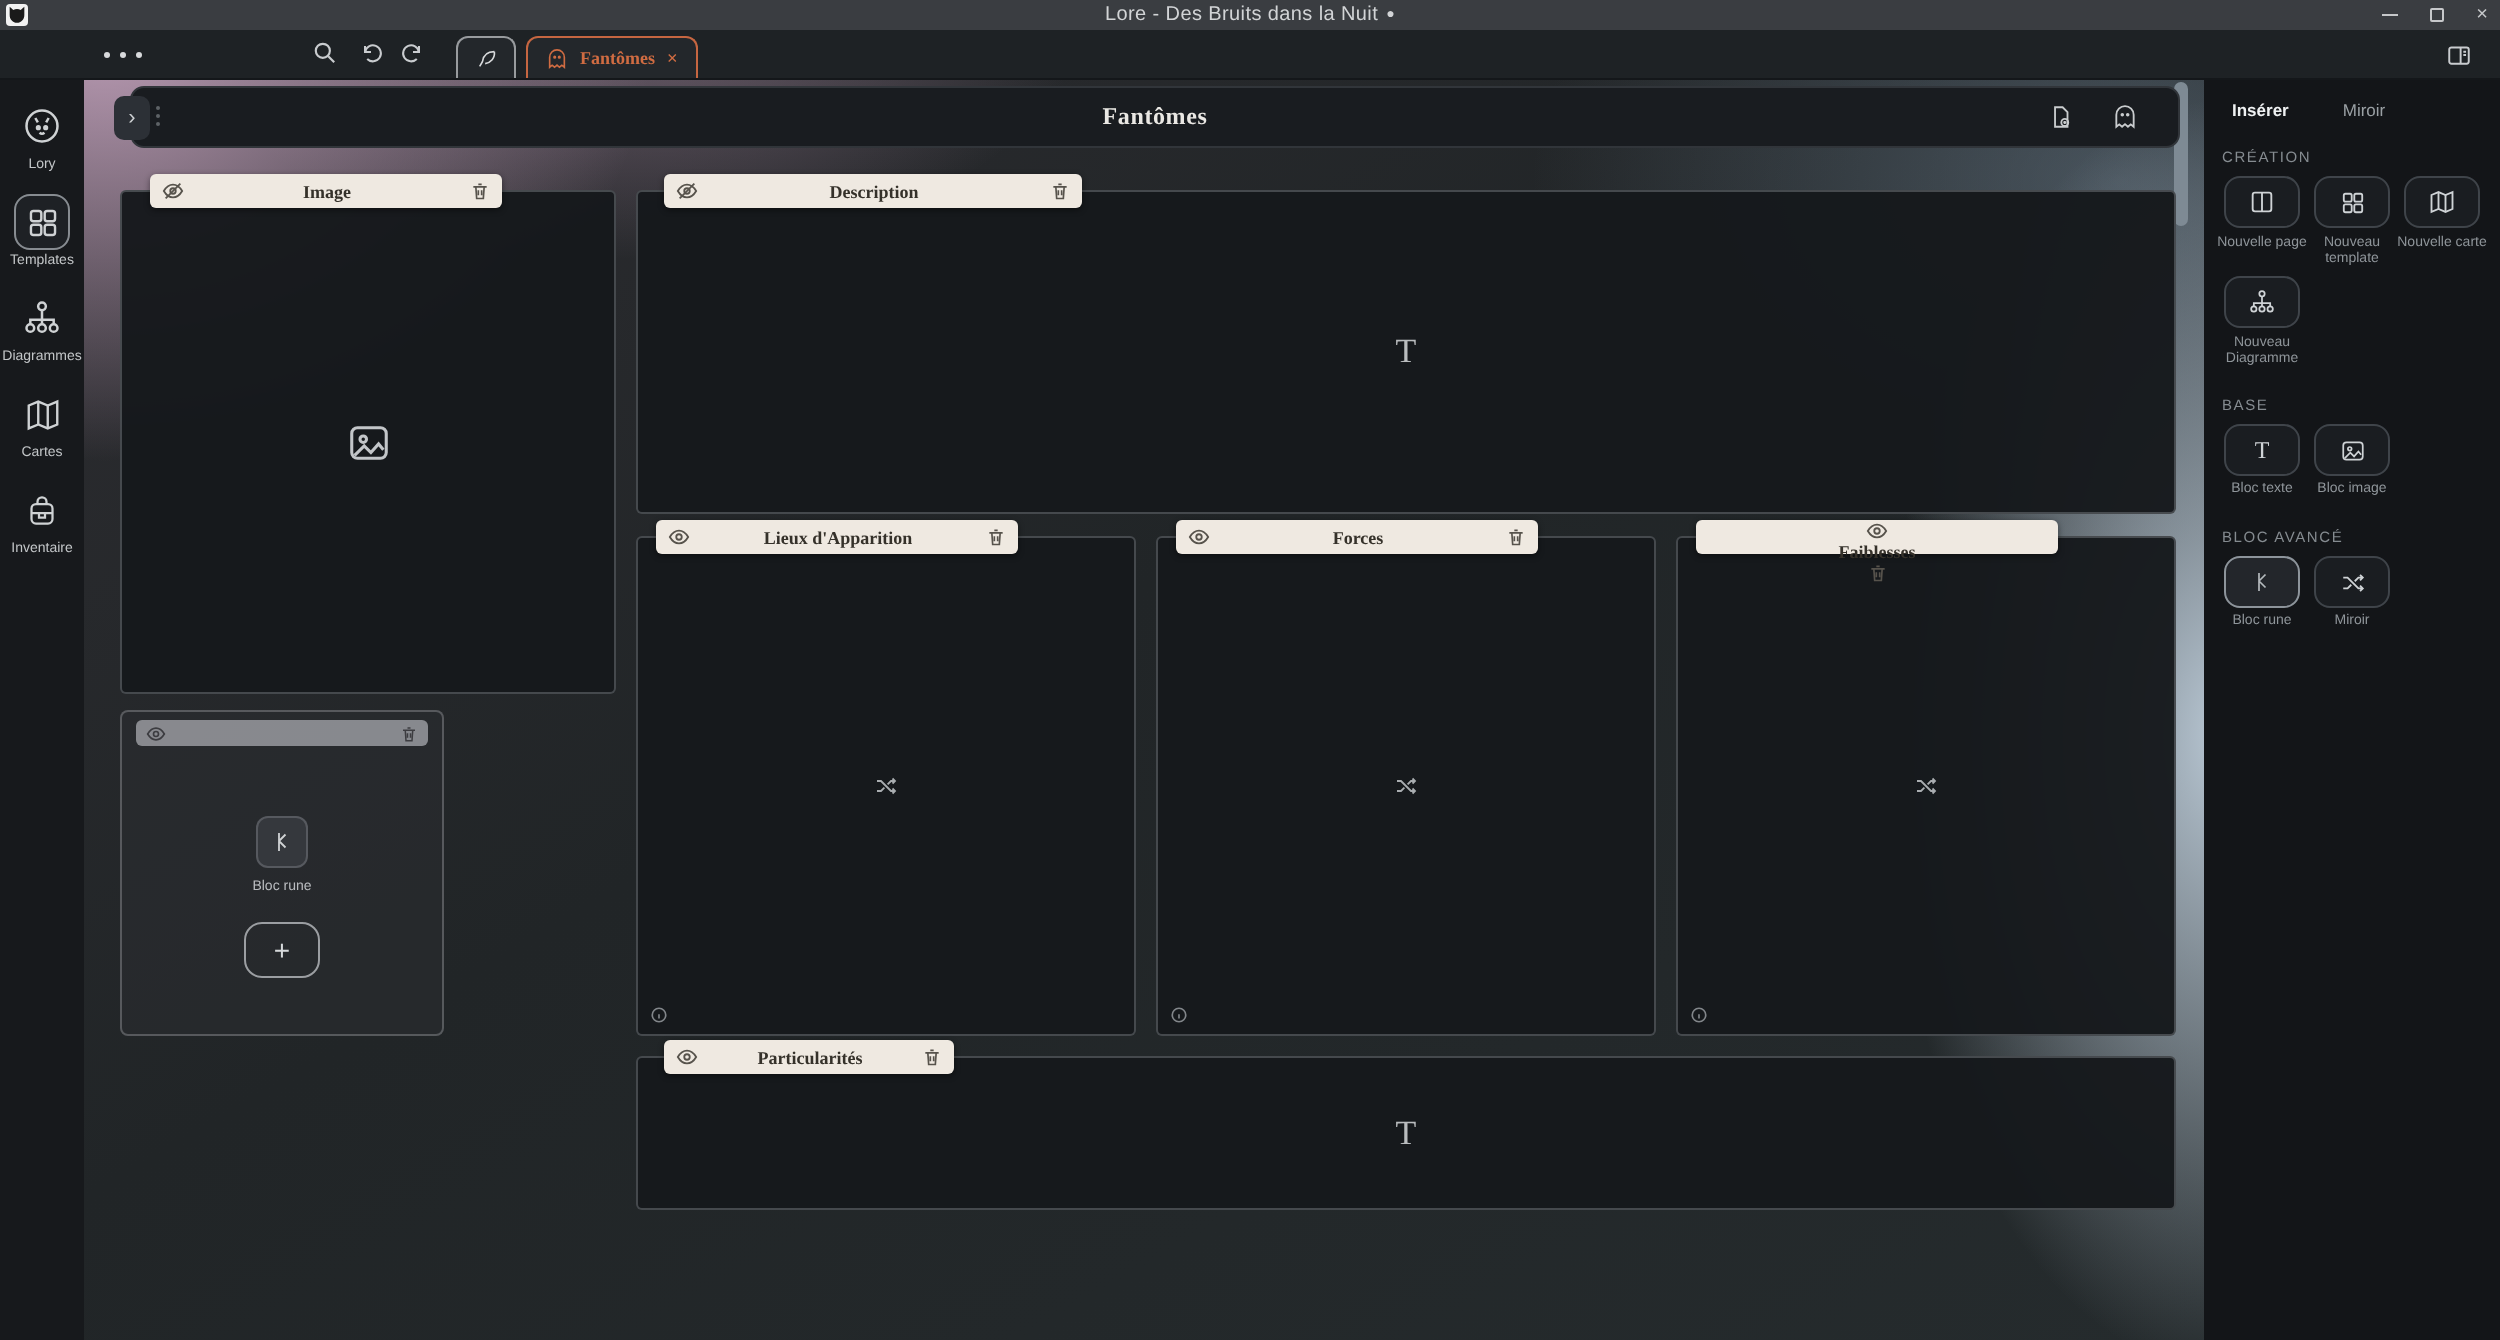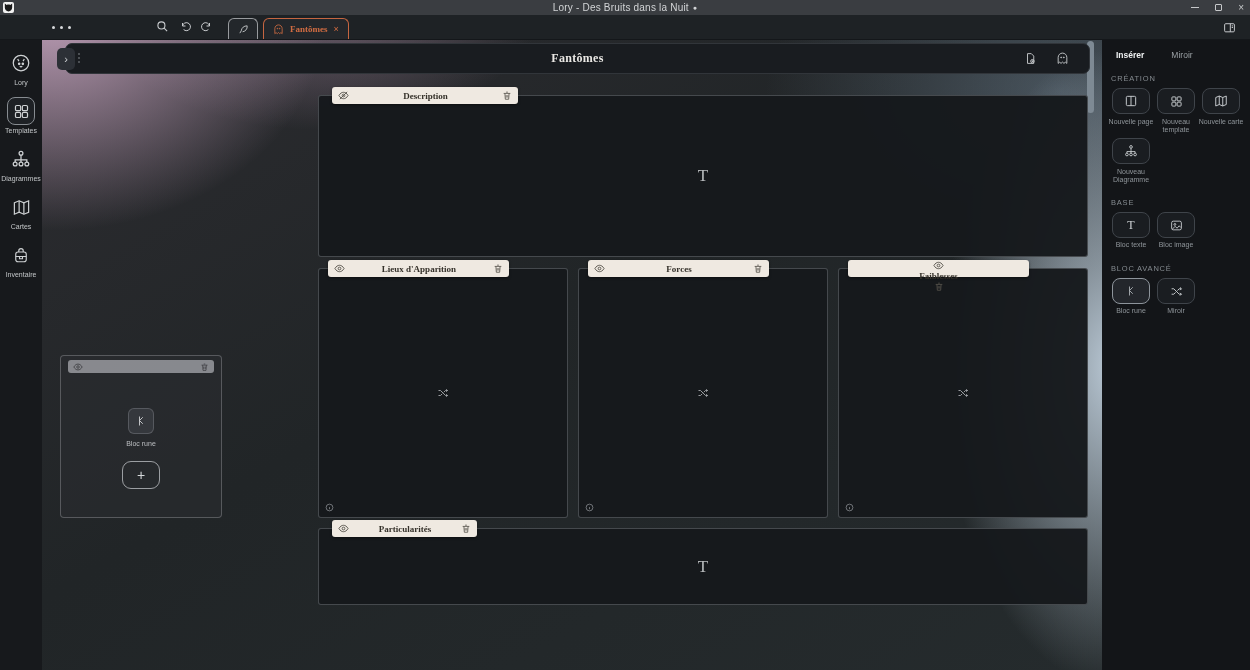--- a/index.html
+++ b/index.html
@@ -91,21 +91,21 @@
 <body>
 
 <div class="app">
 
   <div class="titlebar">
     <div class="app-logo">
       <svg viewBox="0 0 24 24">
           <path d="M4 3l4 3.5c2.3-1.4 5.7-1.4 8 0L20 3v9c0 5-3.6 8.5-8 8.5S4 17 4 12z" fill="#1a1a1a"></path>
         </svg>
     </div>
-    <div class="tb-title"><span>Lory - Des Bruits dans la Nuit</span><span class="tb-dot">●</span></div>
+    <div class="tb-title"><span>Lore - Des Bruits dans la Nuit</span><span class="tb-dot">●</span></div>
     <div class="win-controls">
       <div class="win-min"></div>
       <div class="win-max"></div>
       <div class="win-close">×</div>
     </div>
   </div>
 
   <div class="toolbar">
     <div class="dots3">
         <i></i>
@@ -239,23 +239,49 @@
           <span>
             <svg width="13" height="13" viewBox="0 0 24 24" fill="none" stroke="currentColor" stroke-width="1.7">
                 <path d="M12 2C7.6 2 4 5.6 4 10v11l2.7-2.2L9.3 21l2.7-2.4L14.7 21l2.6-2.2L20 21V10c0-4.4-3.6-8-8-8z"></path>
                 <circle cx="9.5" cy="10" r=".8" fill="currentColor"></circle>
                 <circle cx="14.5" cy="10" r=".8" fill="currentColor"></circle>
               </svg>
           </span>
         </div>
       </div>
 
+      <div class="block" style="left:18px; top:55px; width:248px; height:252px;">
+        <div class="chip" style="left:14px; width:176px;">
+          <span class="ic">
+            <svg width="11" height="11" viewBox="0 0 24 24" fill="none" stroke="currentColor" stroke-width="2">
+                <path d="M2 12c2.8-4.7 6.2-7 10-7s7.2 2.3 10 7c-2.8 4.7-6.2 7-10 7s-7.2-2.3-10-7z"></path>
+                <circle cx="12" cy="12" r="3"></circle>
+                <path d="M4 20L20 4"></path>
+              </svg>
+          </span>
+          <span class="chip-title">Image</span>
+          <span class="ic">
+            <svg width="10" height="11" viewBox="0 0 24 24" fill="none" stroke="currentColor" stroke-width="2">
+                <path d="M4 7h16M10 4h4M7 7l1 14h8l1-14M10 11v6M14 11v6"></path>
+              </svg>
+          </span>
+        </div>
+        <div class="center-wrap">
+          <span style="color:#c3c6c9;">
+            <svg width="23" height="23" viewBox="0 0 24 24" fill="none" stroke="currentColor" stroke-width="1.6">
+                <rect x="3" y="4" width="18" height="16" rx="3"></rect>
+                <circle cx="9" cy="10" r="1.7"></circle>
+                <path d="M4.5 18.5l5-5 3.5 3.5 4-4.5 2.5 3"></path>
+              </svg>
+          </span>
+        </div>
+      </div>
 
       <div class="block" style="left:276px; top:55px; width:770px; height:162px;">
-        <div class="chip" style="left:13px; width:186px;">
+        <div class="chip" style="left:13px; width:209px;">
           <span class="ic">
             <svg width="11" height="11" viewBox="0 0 24 24" fill="none" stroke="currentColor" stroke-width="2">
                 <path d="M2 12c2.8-4.7 6.2-7 10-7s7.2 2.3 10 7c-2.8 4.7-6.2 7-10 7s-7.2-2.3-10-7z"></path>
                 <circle cx="12" cy="12" r="3"></circle>
                 <path d="M4 20L20 4"></path>
               </svg>
           </span>
           <span class="chip-title">Description</span>
           <span class="ic">
             <svg width="10" height="11" viewBox="0 0 24 24" fill="none" stroke="currentColor" stroke-width="2">

